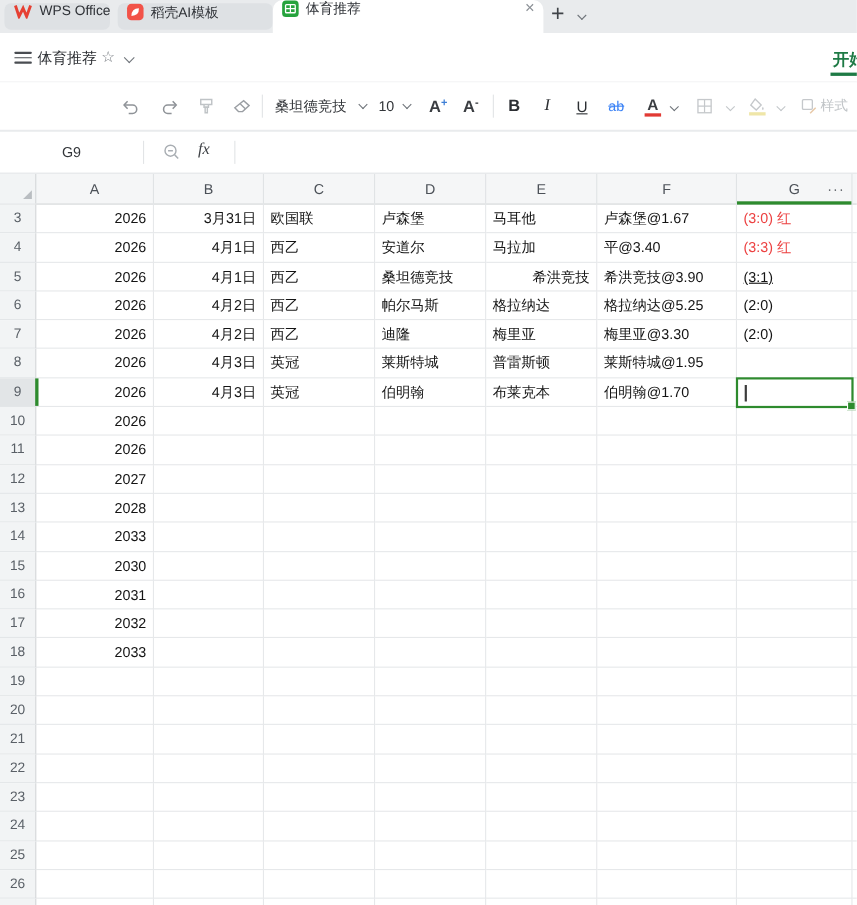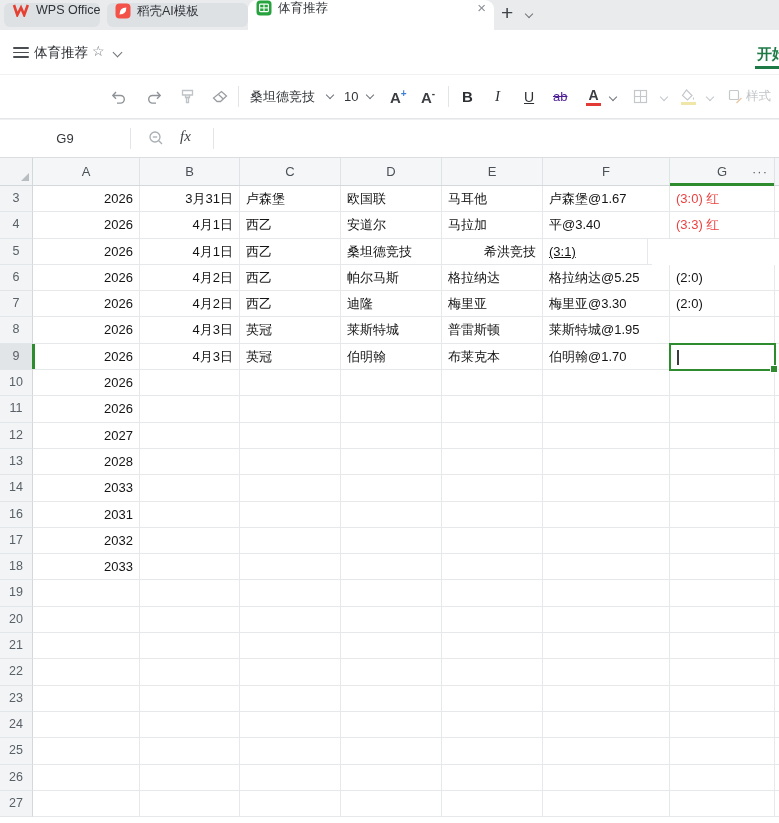--- a/index.html
+++ b/index.html
@@ -30,21 +30,21 @@
   .toolbar{position:absolute;top:75px;left:0;width:779px;height:44px;background:#fff;border-bottom:1px solid #e4e6e8;box-sizing:border-box;}
   .tbi{position:absolute;top:0;height:43px;display:flex;align-items:center;}
   .tb-div{position:absolute;top:11px;width:1px;height:21px;background:#e2e4e6;}
   .tb-letter{font-size:15px;color:#3a3d41;}
   .sup{font-size:10px;vertical-align:super;}
   .fontname{font-size:13px;color:#33363a;}
   .fontsize{font-size:13px;color:#33363a;}
   .bold-b{font-weight:700;font-size:15px;color:#2c2f33;}
   .ital-i{font-style:italic;font-size:15px;font-family:"Liberation Serif","DejaVu Serif",serif;color:#2c2f33;}
   .und-u{font-size:14px;text-decoration:underline;color:#2c2f33;}
-  .strike-ab{font-size:13px;text-decoration:line-through;color:#4c1d95;}
+  .strike-ab{font-size:13px;text-decoration:line-through;color:#3b82f6;}
   .fontcolor{display:flex;flex-direction:column;align-items:center;line-height:1;}
   .fontcolor .bar{width:15px;height:3px;background:#e23a34;margin-top:1px;}
   .styles-label{font-size:12.5px;color:#c0c4c7;}
   
   .fxbar{position:absolute;top:119px;left:0;width:779px;height:39px;background:#fff;border-top:1px solid #eef0f1;border-bottom:1px solid #dbdee0;box-sizing:border-box;}
   .namebox{position:absolute;left:0;top:0;width:130px;height:37px;line-height:37px;text-align:center;font-size:13px;color:#33363a;}
   .fx-div{position:absolute;top:8px;width:1px;height:21px;background:#e2e4e6;}
   .fx-label{position:absolute;left:180px;top:8px;font-style:italic;font-family:"Liberation Serif","DejaVu Serif",serif;font-size:15px;color:#3f4246;}
   
   .grid{position:absolute;top:158px;left:0;width:779px;height:665px;overflow:hidden;background:#fff;}
@@ -234,22 +234,22 @@
       <div class="hcell" style="width: 101px;">D</div>
       <div class="hcell" style="width: 101px;">E</div>
       <div class="hcell" style="width: 127px;">F</div>
       <div class="hcell selcol" style="width: 105px;">G<span class="more-cols" style="right: 6px;">···</span></div>
       <div class="hcell" style="width: 4px; border-right: none;"></div>
     </div>
     <div class="grow">
       <div class="rhead">3</div>
       <div class="gcell al-r" style="width: 107px;">2026</div>
       <div class="gcell al-r" style="width: 100px;">3月31日</div>
+      <div class="gcell al-l" style="width: 101px;">欧国联</div>
       <div class="gcell al-l" style="width: 101px;">卢森堡</div>
-      <div class="gcell al-l" style="width: 101px;">欧国联</div>
       <div class="gcell al-l" style="width: 101px;">马耳他</div>
       <div class="gcell al-l" style="width: 127px;">卢森堡@1.67</div>
       <div class="gcell al-l red" style="width: 105px;">(3:0) 红</div>
       <div class="gcell sliver" style="width: 4px;"></div>
     </div>
     <div class="grow">
       <div class="rhead">4</div>
       <div class="gcell al-r" style="width: 107px;">2026</div>
       <div class="gcell al-r" style="width: 100px;">4月1日</div>
       <div class="gcell al-l" style="width: 101px;">西乙</div>
@@ -259,20 +259,21 @@
       <div class="gcell al-l red" style="width: 105px;">(3:3) 红</div>
       <div class="gcell sliver" style="width: 4px;"></div>
     </div>
     <div class="grow">
       <div class="rhead">5</div>
       <div class="gcell al-r" style="width: 107px;">2026</div>
       <div class="gcell al-r" style="width: 100px;">4月1日</div>
       <div class="gcell al-l" style="width: 101px;">西乙</div>
       <div class="gcell al-l" style="width: 101px;">桑坦德竞技</div>
       <div class="gcell al-l" style="width: 101px; text-align: right;">希洪竞技</div>
+      <div class="gcell al-l" style="width: 127px;">希洪竞技@3.90</div>
       <div class="gcell al-l" style="width: 105px; text-decoration: underline;">(3:1)</div>
       <div class="gcell sliver" style="width: 4px;"></div>
     </div>
     <div class="grow">
       <div class="rhead">6</div>
       <div class="gcell al-r" style="width: 107px;">2026</div>
       <div class="gcell al-r" style="width: 100px;">4月2日</div>
       <div class="gcell al-l" style="width: 101px;">西乙</div>
       <div class="gcell al-l" style="width: 101px;">帕尔马斯</div>
       <div class="gcell al-l" style="width: 101px;">格拉纳达</div>
@@ -362,20 +363,31 @@
       <div class="gcell al-r" style="width: 107px;">2033</div>
       <div class="gcell al-r" style="width: 100px;"></div>
       <div class="gcell al-l" style="width: 101px;"></div>
       <div class="gcell al-l" style="width: 101px;"></div>
       <div class="gcell al-l" style="width: 101px;"></div>
       <div class="gcell al-l" style="width: 127px;"></div>
       <div class="gcell al-l" style="width: 105px;"></div>
       <div class="gcell sliver" style="width: 4px;"></div>
     </div>
     <div class="grow">
+      <div class="rhead">15</div>
+      <div class="gcell al-r" style="width: 107px;">2030</div>
+      <div class="gcell al-r" style="width: 100px;"></div>
+      <div class="gcell al-l" style="width: 101px;"></div>
+      <div class="gcell al-l" style="width: 101px;"></div>
+      <div class="gcell al-l" style="width: 101px;"></div>
+      <div class="gcell al-l" style="width: 127px;"></div>
+      <div class="gcell al-l" style="width: 105px;"></div>
+      <div class="gcell sliver" style="width: 4px;"></div>
+    </div>
+    <div class="grow">
       <div class="rhead">16</div>
       <div class="gcell al-r" style="width: 107px;">2031</div>
       <div class="gcell al-r" style="width: 100px;"></div>
       <div class="gcell al-l" style="width: 101px;"></div>
       <div class="gcell al-l" style="width: 101px;"></div>
       <div class="gcell al-l" style="width: 101px;"></div>
       <div class="gcell al-l" style="width: 127px;"></div>
       <div class="gcell al-l" style="width: 105px;"></div>
       <div class="gcell sliver" style="width: 4px;"></div>
     </div>

